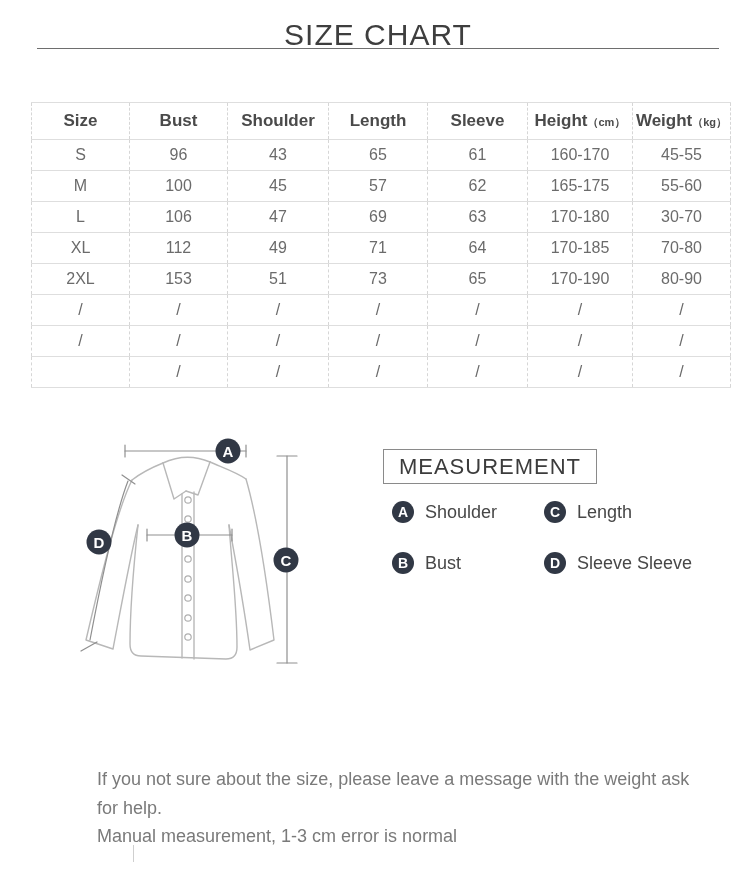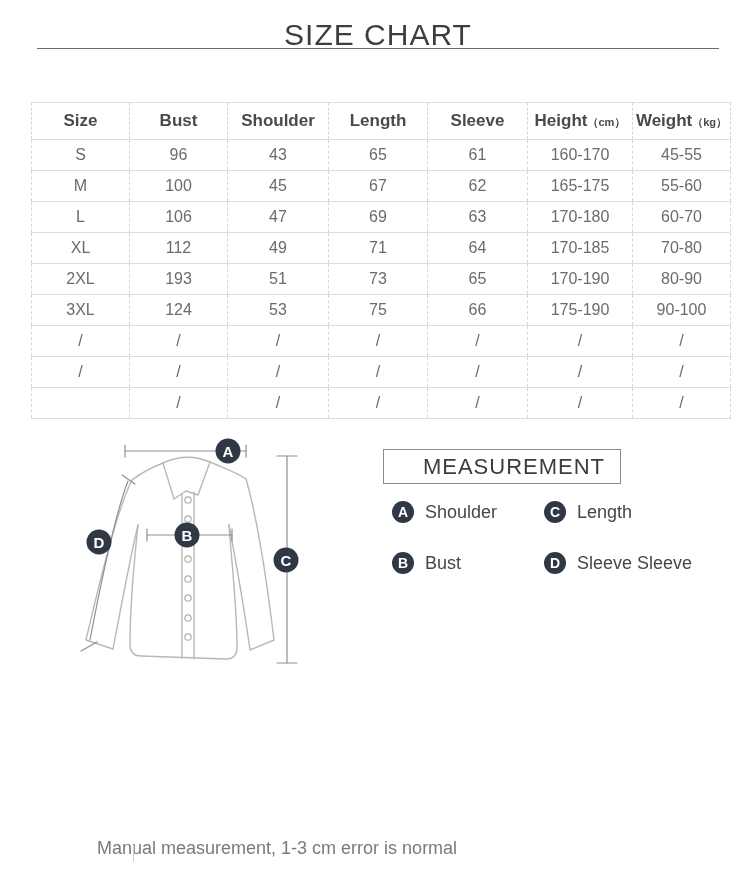--- a/index.html
+++ b/index.html
@@ -31,37 +31,37 @@
     text-align:center;vertical-align:middle;padding:0;
   }
   .size-table th{height:36px;font-size:17px;font-weight:bold;color:#4a4a4a;}
   .size-table td{height:30px;font-size:16px;color:#6b6b6b;font-weight:400;}
   .size-table .unit{font-size:11px;font-weight:bold;color:#4a4a4a;}
   
   #shirt-svg{position:absolute;left:60px;top:432px;width:310px;height:258px;}
   .measure-box{
     position:absolute;left:383px;top:449px;width:212px;height:33px;
     border:1px solid #8a8a8a;display:flex;align-items:center;justify-content:center;
-    font-size:22px;color:#3c3c3c;letter-spacing:1px;padding-left:24px;
+    font-size:22px;color:#3c3c3c;letter-spacing:1px;
   }
   #legend{position:absolute;left:383px;top:495px;width:350px;height:100px;}
   .legend-item{position:absolute;display:flex;align-items:center;}
   .legend-badge{
     width:22px;height:22px;border-radius:50%;background:#313845;color:#ffffff;
     font-size:14px;font-weight:bold;line-height:22px;text-align:center;flex:0 0 22px;
   }
   .legend-label{margin-left:11px;font-size:18px;color:#474747;white-space:nowrap;}
   
   .note1{
     position:absolute;left:97px;top:765px;width:600px;
     font-size:18px;line-height:29px;color:#7a7a7a;
   }
   .note2{
     position:absolute;left:97px;top:826px;width:600px;
-    font-size:18px;color:#7a7a7a;margin-top:12px;
+    font-size:18px;color:#7a7a7a;
   }
   .stray-tick{
     position:absolute;left:133px;top:845px;width:1px;height:17px;background:#cfcfcf;
   }
 </style>
 </head>
 <body>
 
 <div id="page">
 
@@ -87,60 +87,51 @@
           <td>43</td>
           <td>65</td>
           <td>61</td>
           <td>160-170</td>
           <td>45-55</td>
         </tr>
         <tr>
           <td>M</td>
           <td>100</td>
           <td>45</td>
-          <td>67</td>
+          <td>57</td>
           <td>62</td>
           <td>165-175</td>
           <td>55-60</td>
         </tr>
         <tr>
           <td>L</td>
           <td>106</td>
           <td>47</td>
           <td>69</td>
           <td>63</td>
           <td>170-180</td>
-          <td>60-70</td>
+          <td>30-70</td>
         </tr>
         <tr>
           <td>XL</td>
           <td>112</td>
           <td>49</td>
           <td>71</td>
           <td>64</td>
           <td>170-185</td>
           <td>70-80</td>
         </tr>
         <tr>
           <td>2XL</td>
-          <td>193</td>
+          <td>153</td>
           <td>51</td>
           <td>73</td>
           <td>65</td>
           <td>170-190</td>
           <td>80-90</td>
-        </tr>
-        <tr>
-          <td>3XL</td>
-          <td>124</td>
-          <td>53</td>
-          <td>75</td>
-          <td>66</td>
-          <td>175-190</td>
-          <td>90-100</td>
         </tr>
         <tr>
           <td>/</td>
           <td>/</td>
           <td>/</td>
           <td>/</td>
           <td>/</td>
           <td>/</td>
           <td>/</td>
         </tr>
@@ -248,16 +239,17 @@
       <div class="legend-item" style="left: 9px; top: 57px;">
         <span class="legend-badge">B</span>
         <span class="legend-label">Bust</span>
       </div>
       <div class="legend-item" style="left: 161px; top: 57px;">
         <span class="legend-badge">D</span>
         <span class="legend-label">Sleeve Sleeve</span>
       </div>
     </div>
 
+  <div class="note1">If you not sure about the size, please leave a message with the weight ask for help.</div>
   <div class="note2">Manual measurement, 1-3 cm error is normal</div>
   <div class="stray-tick"></div>
 
 </div>
 
 </body></html>

